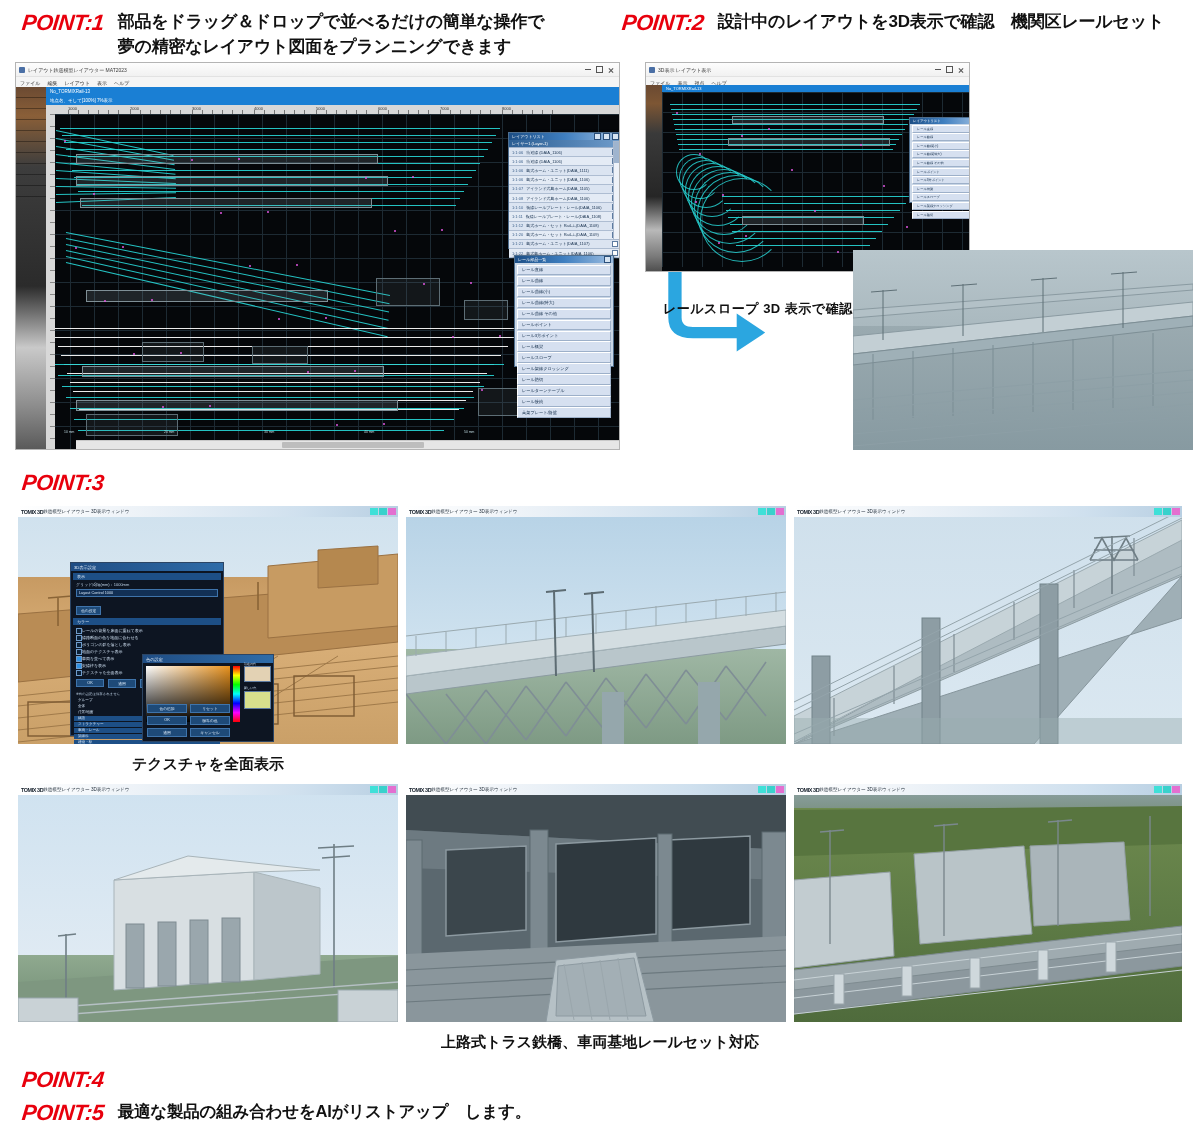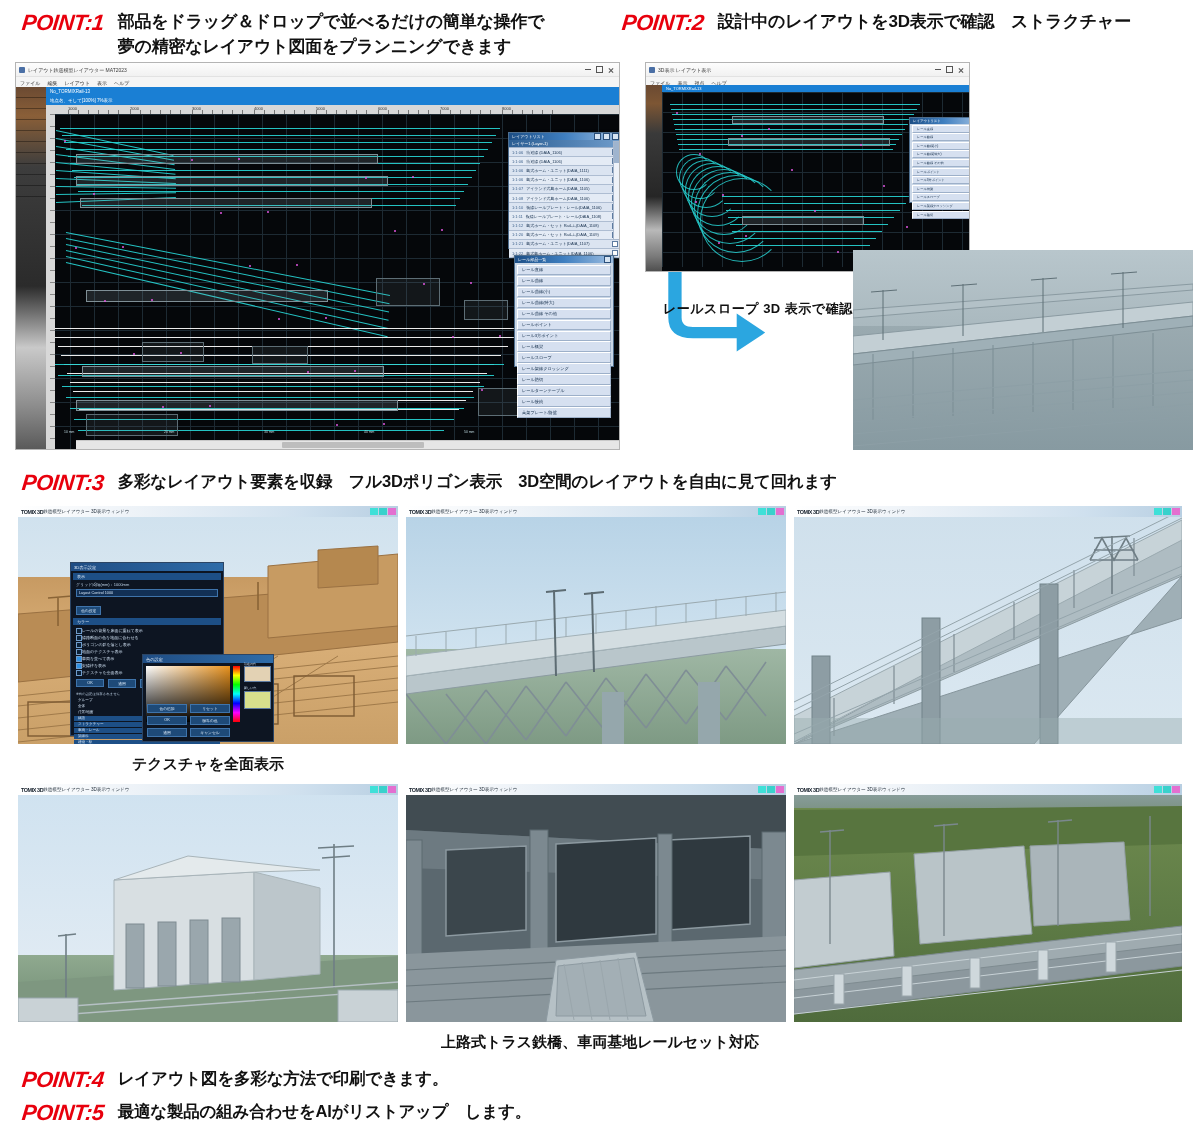--- a/index.html
+++ b/index.html
@@ -181,21 +181,21 @@
     <div class="point-tag">POINT:1</div>
     <div class="point-text">
       <span>部品をドラッグ＆ドロップで並べるだけの簡単な操作で</span>
       <span class="l2">夢の精密なレイアウト図面をプランニングできます</span>
     </div>
   </div>
 
   <div class="point-head" id="p2-head">
     <div class="point-tag">POINT:2</div>
     <div class="point-text">
-      <span>設計中のレイアウトを3D表示で確認　ストラクチャー</span>
+      <span>設計中のレイアウトを3D表示で確認　機関区レールセット</span>
     </div>
   </div>
 
   <div class="win" id="win1">
     <div class="win-title">
       <span class="tico"></span>
       <span>レイアウト鉄道模型レイアウター MAT2023</span>
       <span class="win-btns">
         <i></i>
         <i class="bq"></i>
@@ -722,23 +722,20 @@
             <line x1="98" y1="36" x2="124" y2="34"></line>
           <line x1="178" y1="30" x2="204" y2="28"></line>
             <line x1="258" y1="24" x2="284" y2="22"></line>
         </g>
       </g>
     </svg>
   </div>
 
   <div class="point-head" id="p3-head">
     <div class="point-tag">POINT:3</div>
-    <div class="point-text">
-      <span>多彩なレイアウト要素を収録　フル3Dポリゴン表示　3D空間のレイアウトを自由に見て回れます</span>
-    </div>
   </div>
 
   <div class="cell render" style="left:18px;top:506px;width:380px;height:238px;">
     <div class="sky" style="height:30%;background:linear-gradient(#cfe1ee,#d7e6f0);"></div>
     <div class="ground" style="height:70%;background:linear-gradient(#c79a62,#d8ae77 40%,#caa068);"></div>
     <svg width="380" height="238" style="position:absolute;left:0;top:0;">
       <g fill="#b98c55" stroke="#9a7142">
         <polygon points="0,108 380,78 380,136 0,176"></polygon>
         <polygon points="250,60 380,48 380,120 250,132" fill="#c79b62"></polygon>
         <polygon points="300,44 360,40 360,78 300,82" fill="#b5884f"></polygon>
@@ -1061,20 +1058,19 @@
         <u style="background:#39d1cc"></u>
         <u style="background:#e36fd0"></u>
       </span>
     </div>
   </div>
 
   <div class="caption" style="left:0;top:1033px;width:1200px;">上路式トラス鉄橋、車両基地レールセット対応</div>
 
   <div class="point-head" id="p4-head">
     <div class="point-tag">POINT:4</div>
-    <div class="point-text">レイアウト図を多彩な方法で印刷できます。</div>
   </div>
   <div class="point-head" id="p5-head">
     <div class="point-tag">POINT:5</div>
     <div class="point-text">最適な製品の組み合わせをAIがリストアップ　します。</div>
   </div>
 
 </div>
 
 </body></html>

